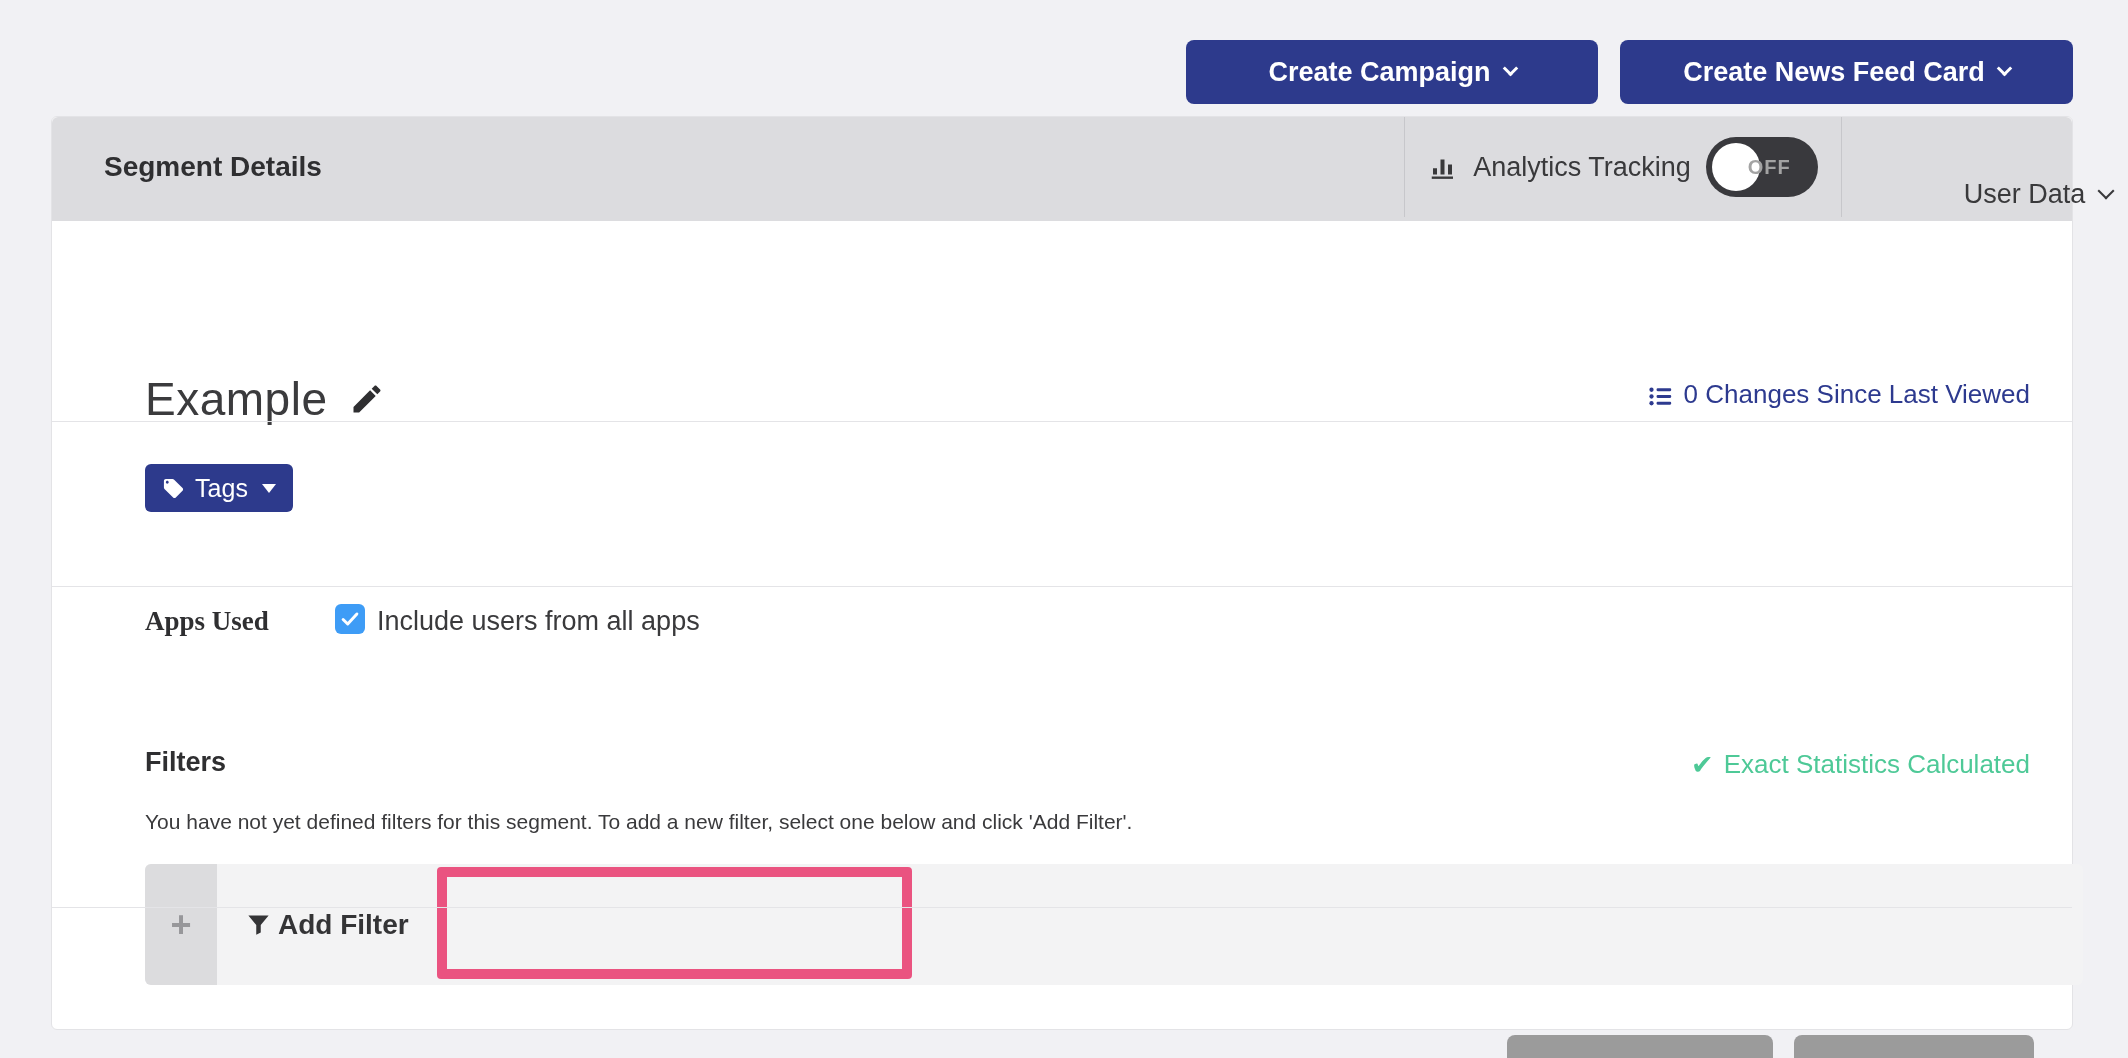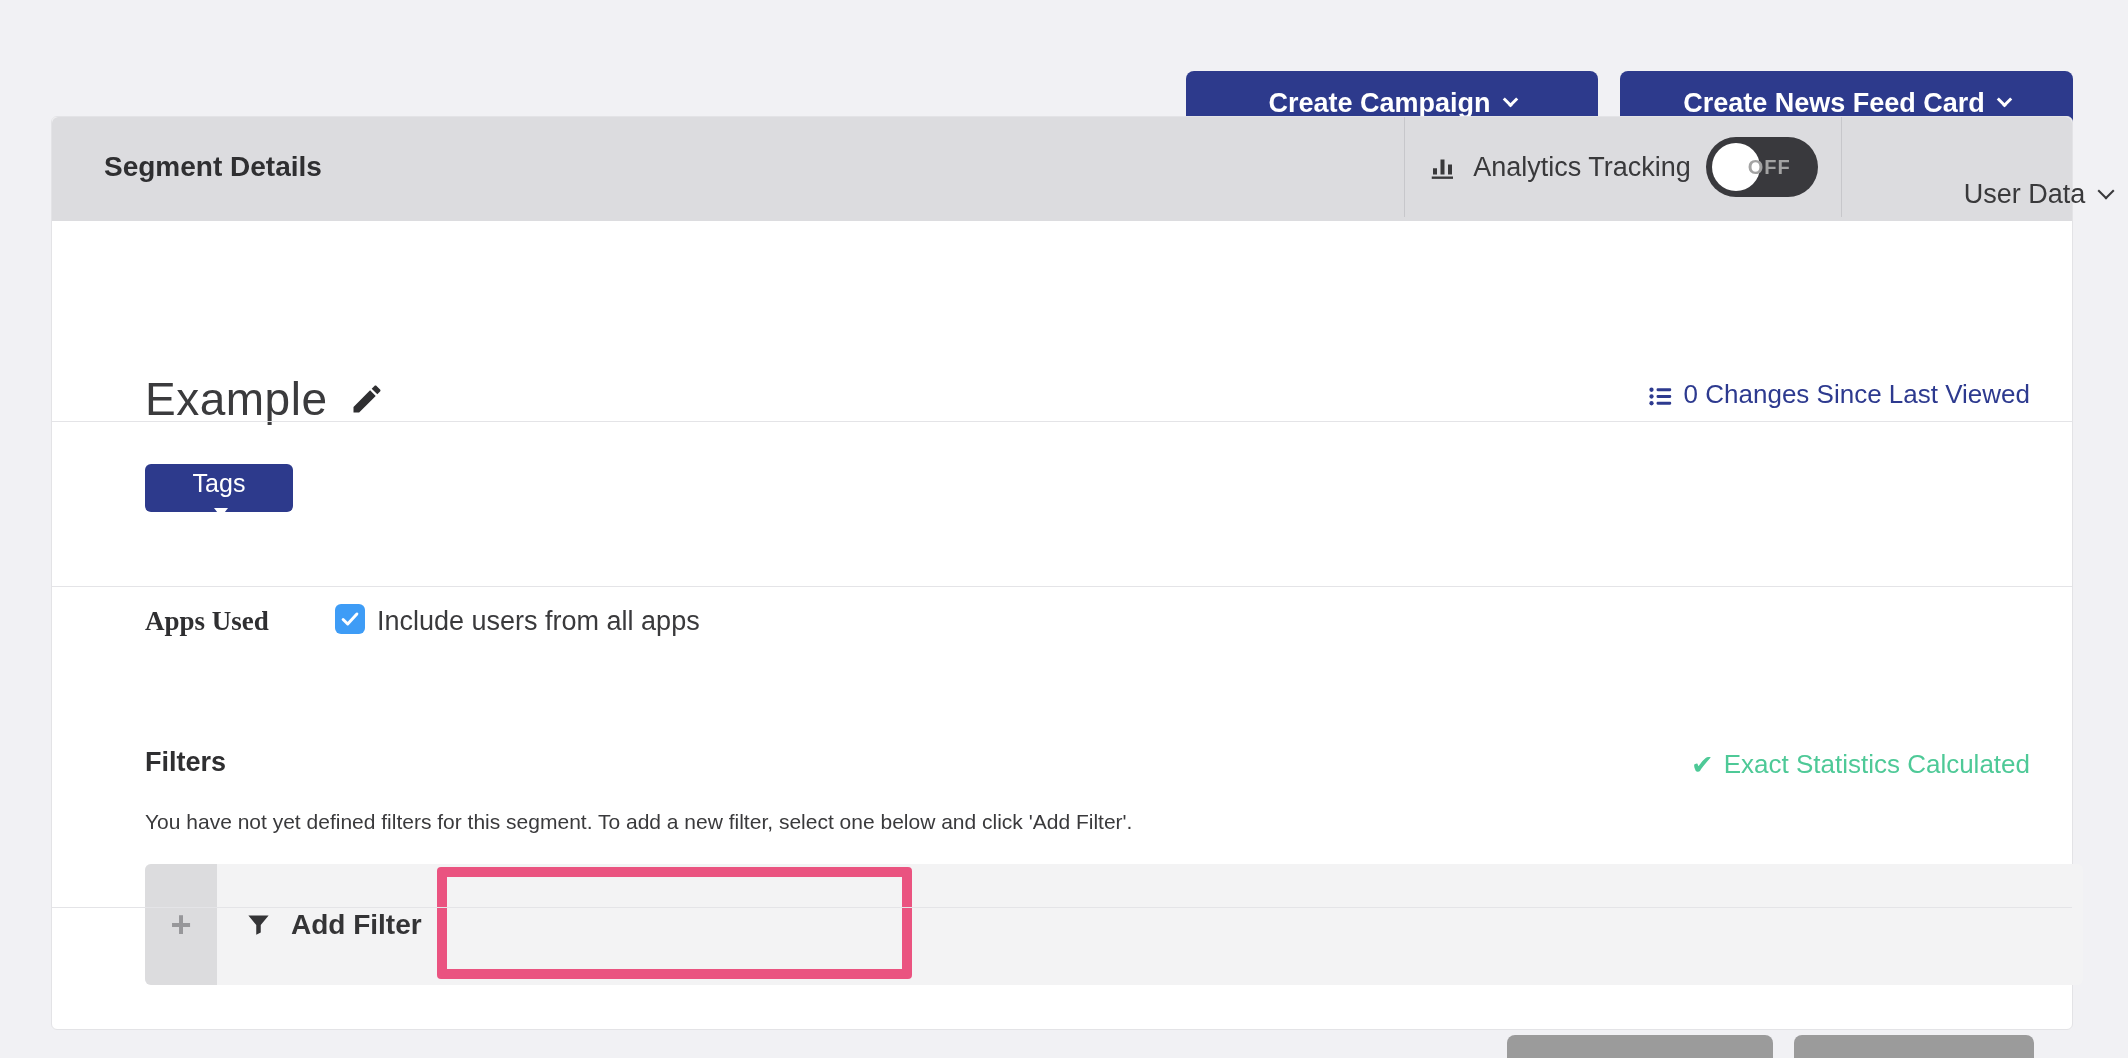--- a/index.html
+++ b/index.html
@@ -14,21 +14,20 @@
 
   
   .top-btn {
     position: absolute; top: 40px; height: 64px;
     background: #2d3a8c; color: #fff;
     border: none; border-radius: 8px;
     font-family: "Liberation Sans", sans-serif;
     font-size: 27px; font-weight: bold;
     display: flex; align-items: center; justify-content: center; gap: 14px;
     cursor: pointer;
-    margin-top: 31px;
   }
   .chev {
     display: inline-block; width: 11px; height: 11px;
     border-right: 3px solid currentColor; border-bottom: 3px solid currentColor;
     transform: rotate(45deg); margin-top: -7px;
   }
   .chev.dark { width: 12px; height: 12px; border-width: 2.5px; }
 
   
   .card {
@@ -73,21 +72,21 @@
   .changes-link {
     position: absolute; right: 42px; top: 262px;
     display: flex; align-items: flex-end; gap: 10px;
     color: #2d3a8f; font-size: 26px; cursor: pointer;
   }
   .tags-btn {
     position: absolute; left: 93px; top: 347px; width: 148px; height: 48px;
     background: #2d3a8c; color: #fff; border: none; border-radius: 6px;
     display: flex; align-items: center; justify-content: center; gap: 10px;
     font-family: "Liberation Sans", sans-serif;
-    font-size: 25px; cursor: pointer; flex-direction: column;
+    font-size: 25px; cursor: pointer;
   }
   .caret-down {
     width: 0; height: 0; margin-left: 4px;
     border-left: 7px solid transparent; border-right: 7px solid transparent;
     border-top: 9px solid #fff;
   }
   .hdiv { position: absolute; left: 0; width: 100%; height: 1px; background: #e4e4e7; }
 
   
   .apps-label { position: absolute; left: 93px; top: 489px; font-size: 27px; font-weight: bold; color: #2f2f31; font-family: Liberation Serif, serif; }
@@ -113,21 +112,21 @@
     background: #f3f3f4; border-radius: 6px;
   }
   .addfilter-plus-cell {
     position: absolute; left: 0; top: 0; width: 72px; height: 121px;
     background: #dcdcde; border-radius: 6px 0 0 6px;
     display: flex; align-items: center; justify-content: center;
     color: #97979a; font-size: 36px; font-weight: 800; cursor: pointer;
   }
   .addfilter-label {
     position: absolute; left: 100px; top: 0; height: 121px;
-    display: flex; align-items: center; gap: 19px;
+    display: flex; align-items: center; gap: 6px;
     font-size: 28px; font-weight: bold; color: #343436;
   }
   .highlight-box {
     position: absolute; left: 292px; top: 3px; width: 475px; height: 112px;
     border: 10px solid #ea5380; border-radius: 4px;
   }
   .filter-select {
     position: absolute; left: 309px; top: 21px; width: 442px; height: 78px;
     background: #fff; border: 1px solid #d2d2d6; border-radius: 8px;
     display: flex; align-items: center;

